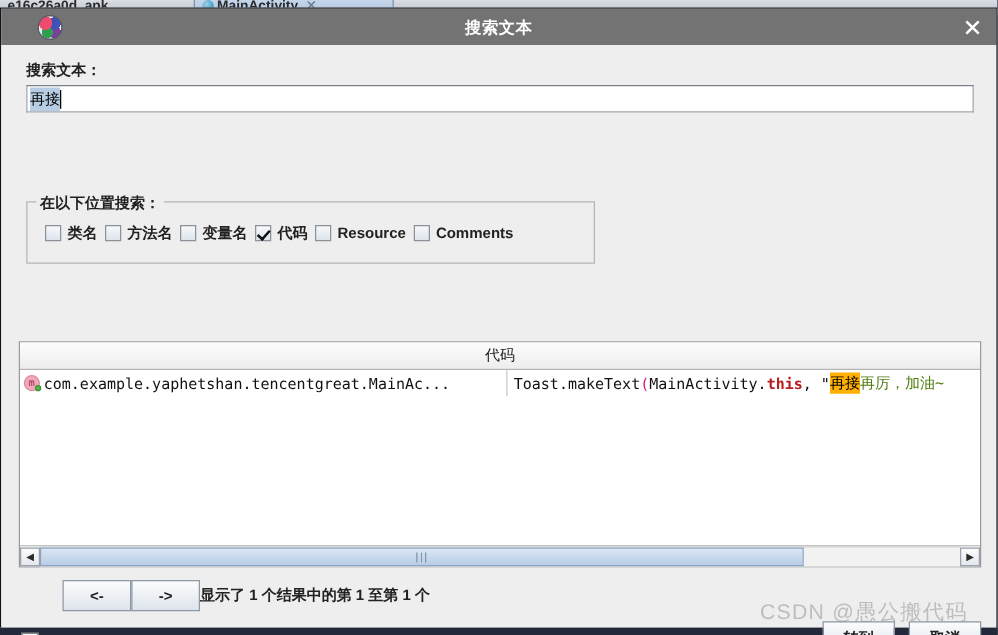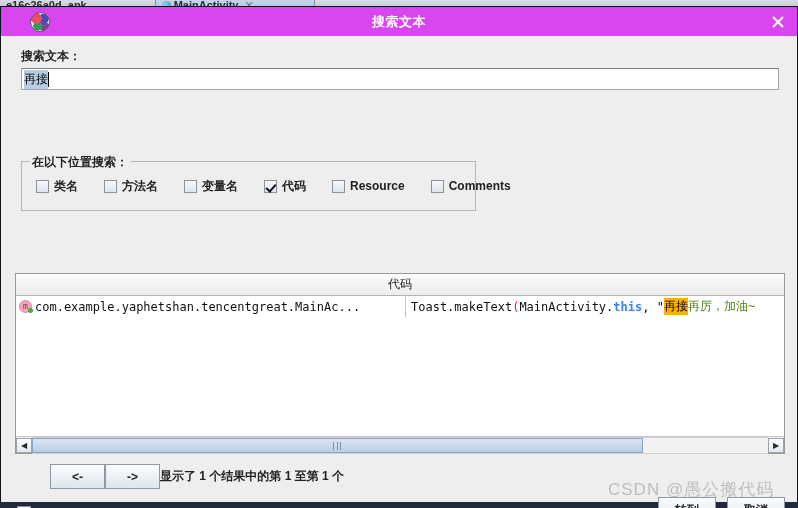--- a/index.html
+++ b/index.html
@@ -84,21 +84,21 @@
     left: 0; top: 6px;
     width: 798px;
     height: 496px;
     background: #eeeeee;
     box-sizing: border-box;
     border: 1px solid #10131d;
   }
   #titlebar {
     position: relative;
     height: 29px;
-    background: #d946ef;
+    background: #737373;
     color: #ffffff;
     display: flex;
     align-items: center;
     padding-left: 24px;
   }
   #app-icon {
     width: 20px; height: 20px;
     margin-left: 5px;
     border-radius: 50%;
     background:
@@ -200,21 +200,21 @@
     padding: 0 3px;
     font-size: 12px;
     font-weight: bold;
     color: #222;
   }
   .cb-row {
     display: flex;
     align-items: center;
     height: 100%;
     padding-left: 14px;
-    gap: 26px;
+    gap: 6px;
   }
   .cb {
     display: flex;
     align-items: center;
     gap: 5px;
     font-size: 12px;
     font-weight: bold;
     color: #222;
     cursor: default;
     white-space: nowrap;
@@ -304,21 +304,21 @@
   .node-icon::after {
     content: "";
     position: absolute;
     right: -2px; bottom: -1px;
     width: 5px; height: 5px;
     border-radius: 50%;
     background: #53b84a;
     border: 1px solid #3a8f33;
     box-sizing: border-box;
   }
-  .kw-blue { color: #3b82f6; font-weight: bold; }
+  .kw-blue { color: #b91c1c; font-weight: bold; }
   .punct-red { color: #e0107f; }
   .str-pink { color: #4d7c0f; }
   .hl { background: #ffb000; color: #000; }
 
   
   #hscroll {
     position: absolute;
     left: 0; bottom: 0;
     width: 100%;
     height: 17px;

